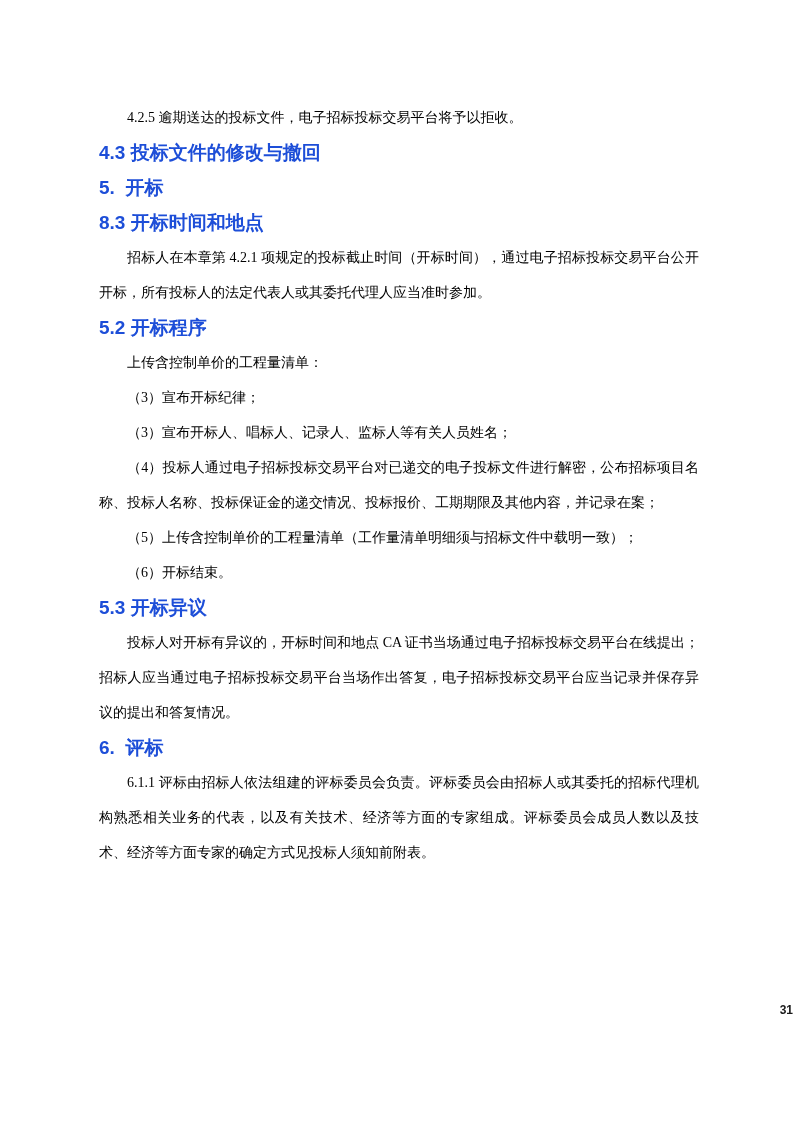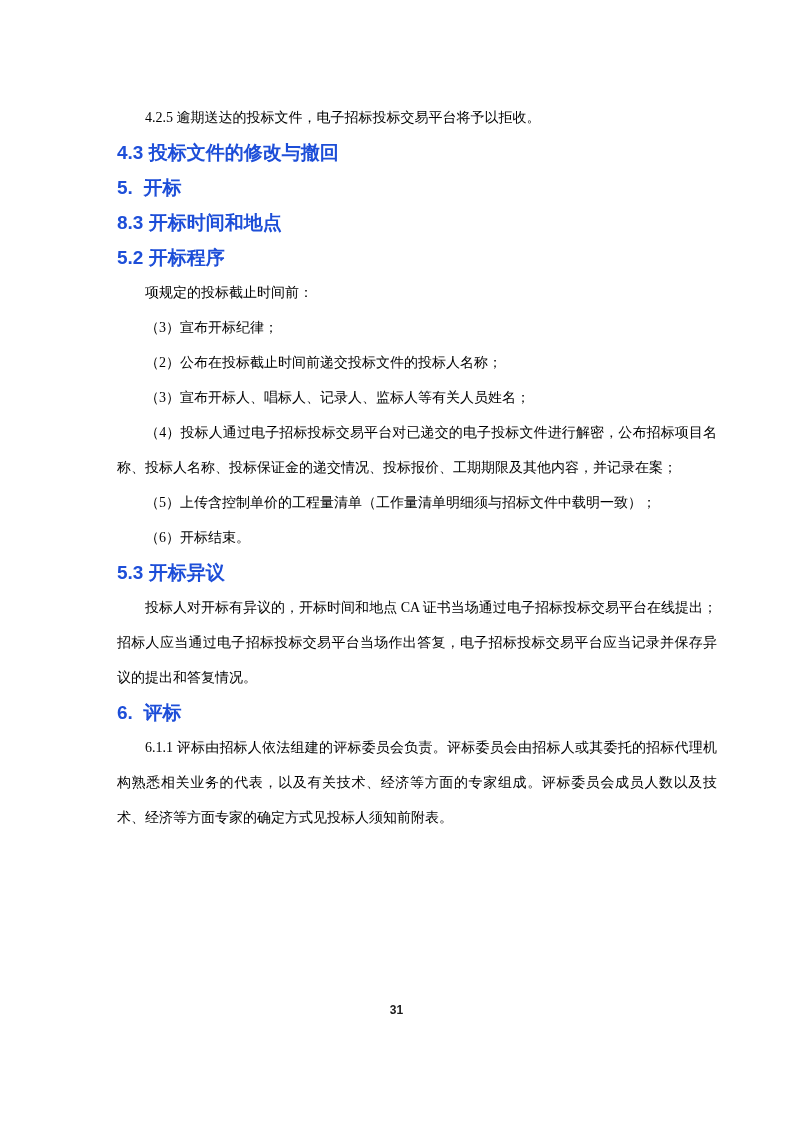--- a/index.html
+++ b/index.html
@@ -10,21 +10,21 @@
   .page {
     position: relative;
     width: 793px;
     height: 1122px;
     background: #ffffff;
     color: #000000;
     overflow: hidden;
   }
   .content {
     position: absolute;
-    left: 117px;
+    left: 99px;
     top: 100px;
     width: 600px;
   }
   .para {
     margin: 0;
     font-family: "Liberation Serif", "DejaVu Serif", serif;
     font-size: 14px;
     line-height: 35px;
     text-align: justify;
     text-indent: 2em;
@@ -38,42 +38,42 @@
     line-height: 35px;
     color: #1d4ed8;
     white-space: pre-wrap;
     text-align: left;
   }
   .footer {
     position: absolute;
     left: 0;
     right: 0;
     top: 1000px;
-    text-align: center;
+    text-align: right;
   }
   .page-number {
     font-family: "Liberation Sans", "DejaVu Sans", sans-serif;
     font-size: 12px;
     font-weight: bold;
     color: #1a1a1a;
   }
 </style>
 </head>
 <body>
 
 <div class="page">
   <div class="content">
     <p class="para">4.2.5 逾期送达的投标文件，电子招标投标交易平台将予以拒收。</p>
     <h2 class="heading2">4.3 投标文件的修改与撤回</h2>
     <h1 class="heading1">5.  开标</h1>
     <h2 class="heading2">8.3 开标时间和地点</h2>
+    <p class="para">招标人在本章第 4.2.1 项规定的投标截止时间（开标时间），通过电子招标投标交易平台公开开标，所有投标人的法定代表人或其委托代理人应当准时参加。</p>
     <h2 class="heading2">5.2 开标程序</h2>
-    <p class="para">项规定的投标截止时间前：</p>
+    <p class="para">上传含控制单价的工程量清单：</p>
     <p class="para">（3）宣布开标纪律；</p>
-    <p class="para">（2）公布在投标截止时间前递交投标文件的投标人名称；</p>
     <p class="para">（3）宣布开标人、唱标人、记录人、监标人等有关人员姓名；</p>
     <p class="para">（4）投标人通过电子招标投标交易平台对已递交的电子投标文件进行解密，公布招标项目名称、投标人名称、投标保证金的递交情况、投标报价、工期期限及其他内容，并记录在案；</p>
     <p class="para">（5）上传含控制单价的工程量清单（工作量清单明细须与招标文件中载明一致）；</p>
     <p class="para">（6）开标结束。</p>
     <h2 class="heading2">5.3 开标异议</h2>
     <p class="para">投标人对开标有异议的，开标时间和地点 CA 证书当场通过电子招标投标交易平台在线提出；招标人应当通过电子招标投标交易平台当场作出答复，电子招标投标交易平台应当记录并保存异议的提出和答复情况。</p>
     <h1 class="heading1">6.  评标</h1>
     <p class="para">6.1.1 评标由招标人依法组建的评标委员会负责。评标委员会由招标人或其委托的招标代理机构熟悉相关业务的代表，以及有关技术、经济等方面的专家组成。评标委员会成员人数以及技术、经济等方面专家的确定方式见投标人须知前附表。</p>
   </div>
   <div class="footer">

